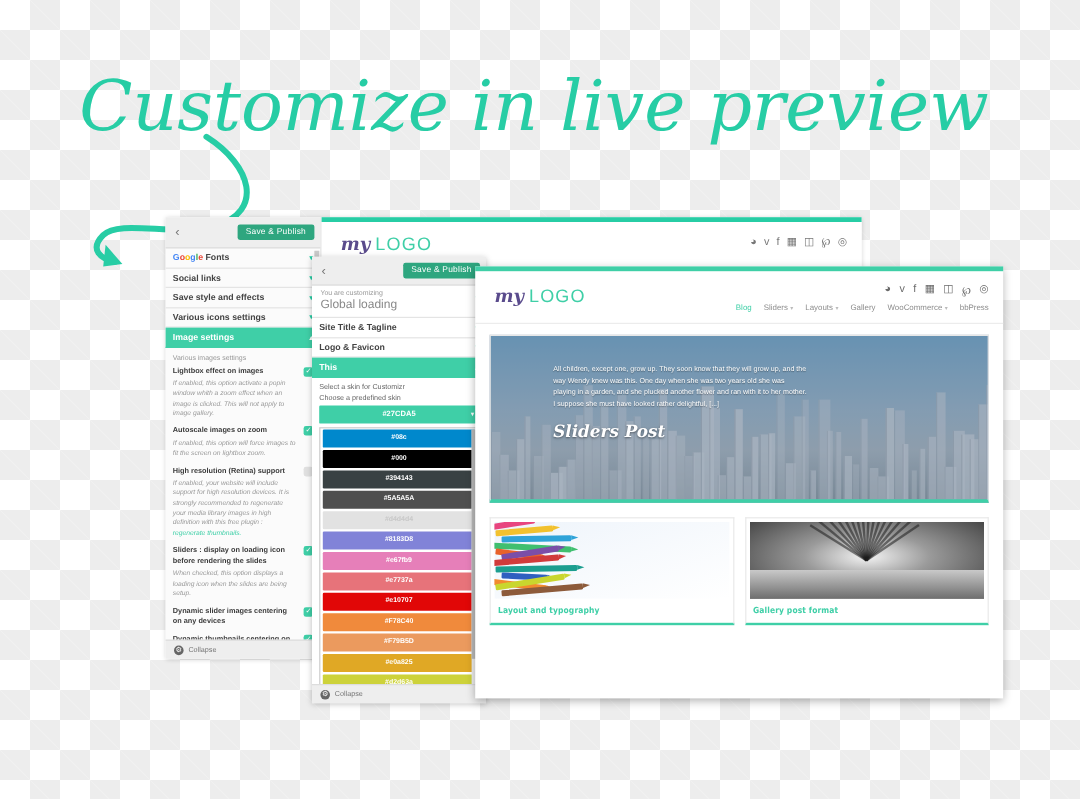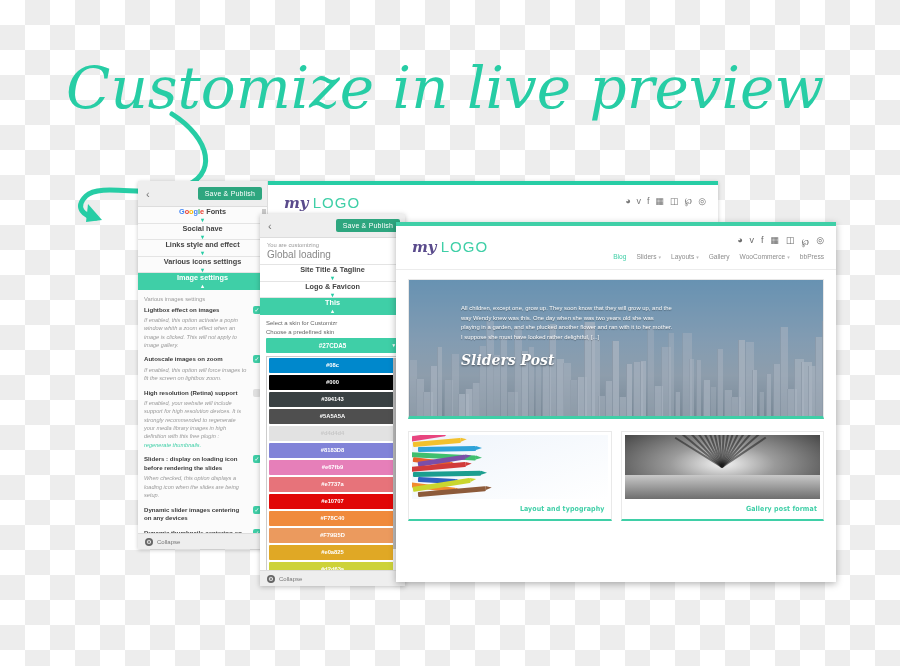--- a/index.html
+++ b/index.html
@@ -46,21 +46,21 @@
     display:flex; align-items:center; justify-content:space-between; padding:0 5px;
   }
   .back-chevron { color:#777; font-size:11px; cursor:pointer; padding:0 3px; }
   .save-btn {
     background:#2ea67f; color:#fff; font-size:7px; padding:3px 7px;
     border-radius:2px; letter-spacing:.2px; white-space:nowrap;
   }
   .acc-row {
     height:16.5px; border-bottom:1px solid #e4e4e4;
     display:flex; align-items:center; justify-content:space-between;
-    padding:0 6px; font-size:7.3px; font-weight:bold; color:#444;flex-direction:column;
+    padding:0 6px; font-size:7.3px; font-weight:bold; color:#444;
   }
   .acc-row .car { color:#27cda5; font-size:6px; }
   .acc-row.active { background:#3fcfa7; color:#fff; border-bottom-color:#3fcfa7;}
   .acc-row.active .car { color:#fff; }
   .gl-G{color:#4285F4}.gl-o1{color:#EA4335}.gl-o2{color:#FBBC05}.gl-g{color:#4285F4}.gl-l{color:#34A853}.gl-e{color:#EA4335}
 
   .w1-body { padding:5px 6px 0 6px; position:relative; height:calc(100% - 109px); overflow:hidden;}
   .sec-note { font-size:5.8px; color:#999; margin:1px 0 4px; }
   .opt { margin-bottom:6px; position:relative; padding-right:14px; }
   .opt-t { font-size:6.1px; font-weight:bold; color:#3a3a3a; line-height:1.45; }
@@ -144,21 +144,21 @@
   .bld { position:absolute; bottom:0; background:rgba(225,230,236,.85);
       border-left:1px solid rgba(150,160,172,.5); }
   .hero-ov { position:absolute; inset:0; background:rgba(60,80,105,.34); }
   .hero-txt { position:absolute; left:52px; top:24px; right:150px; color:#fff;
      font-size:5.9px; line-height:1.65; text-shadow:0 1px 1px rgba(0,0,0,.4);}
   .hero-ttl { position:absolute; left:52px; top:72px; color:#fff;
      font-family:"DejaVu Serif",serif; font-style:italic; font-weight:bold;
      font-size:14px; text-shadow:0 1px 2px rgba(0,0,0,.5); }
 
   
-  .cards { display:flex; gap:9px; margin-top:12px;text-align:right; }
+  .cards { display:flex; gap:9px; margin-top:12px; }
   .card { flex:1; border:1px solid #e9e9e9; background:#fff; padding:3px 3px 0;
       border-bottom:2px solid #3fcfa7; }
   .card-img { height:64px; position:relative; overflow:hidden; }
   .card-cap { font-size:7px; font-weight:bold; color:#3fcfa7;
       font-family:"DejaVu Sans Condensed","Liberation Sans",sans-serif;
       padding:6px 3px 6px; letter-spacing:.1px; }
 
   
   .pencils { position:absolute; inset:0; background:linear-gradient(160deg,#eef4fb,#ffffff);}
   .pencil { position:absolute; height:5px; border-radius:1px; transform-origin:left center; }
@@ -199,25 +199,25 @@
       <span class="back-chevron">‹</span>
       <span class="save-btn">Save &amp; Publish</span>
     </div>
 
     <div>
       <div class="acc-row">
         <span><span class="gl-G">G</span><span class="gl-o1">o</span><span class="gl-o2">o</span><span class="gl-g">g</span><span class="gl-l">l</span><span class="gl-e">e</span> Fonts</span>
         <span class="car">▾</span>
       </div>
       <div class="acc-row">
-        <span>Social have</span>
+        <span>Social links</span>
         <span class="car">▾</span>
       </div>
       <div class="acc-row">
-        <span>Links style and effect</span>
+        <span>Save style and effects</span>
         <span class="car">▾</span>
       </div>
       <div class="acc-row">
         <span>Various icons settings</span>
         <span class="car">▾</span>
       </div>
       <div class="acc-row active">
         <span>Image settings</span>
         <span class="car">▴</span>
       </div>

